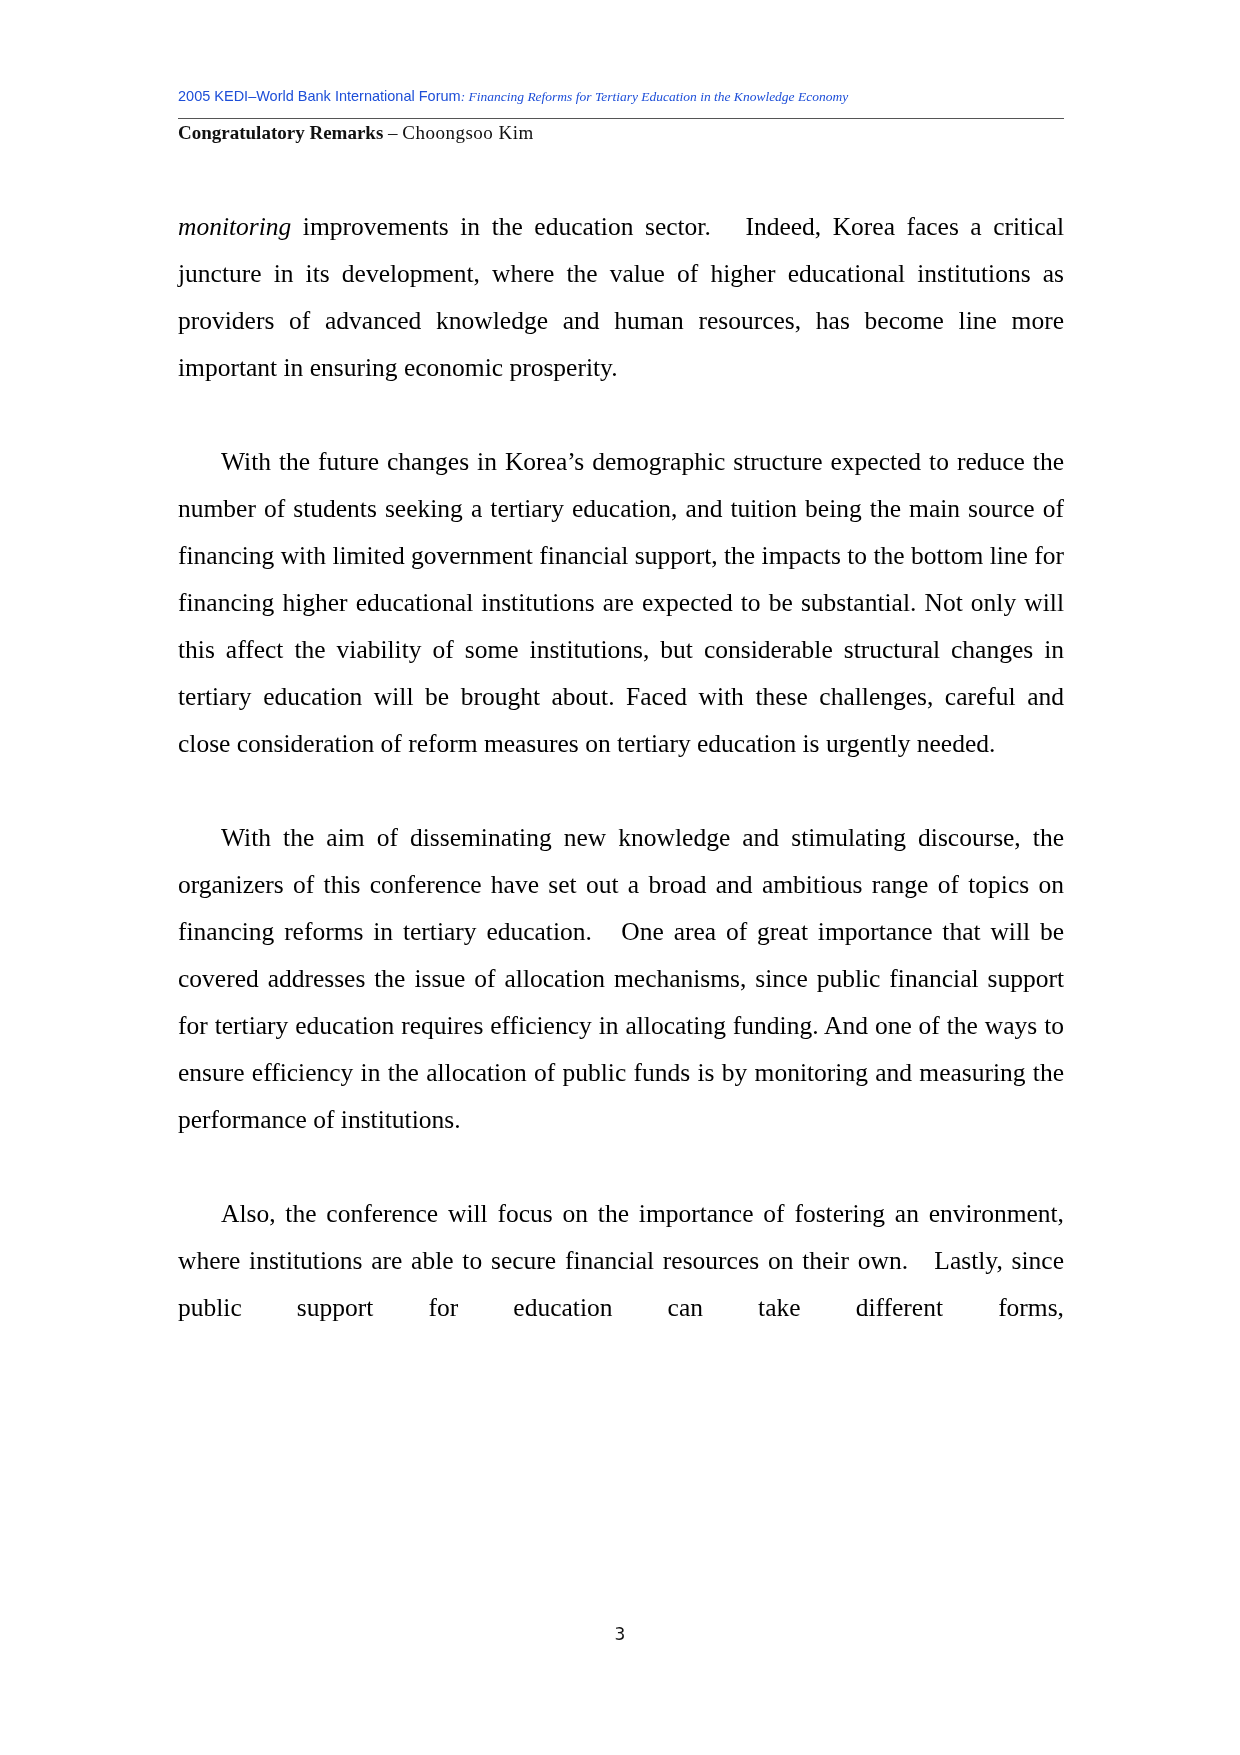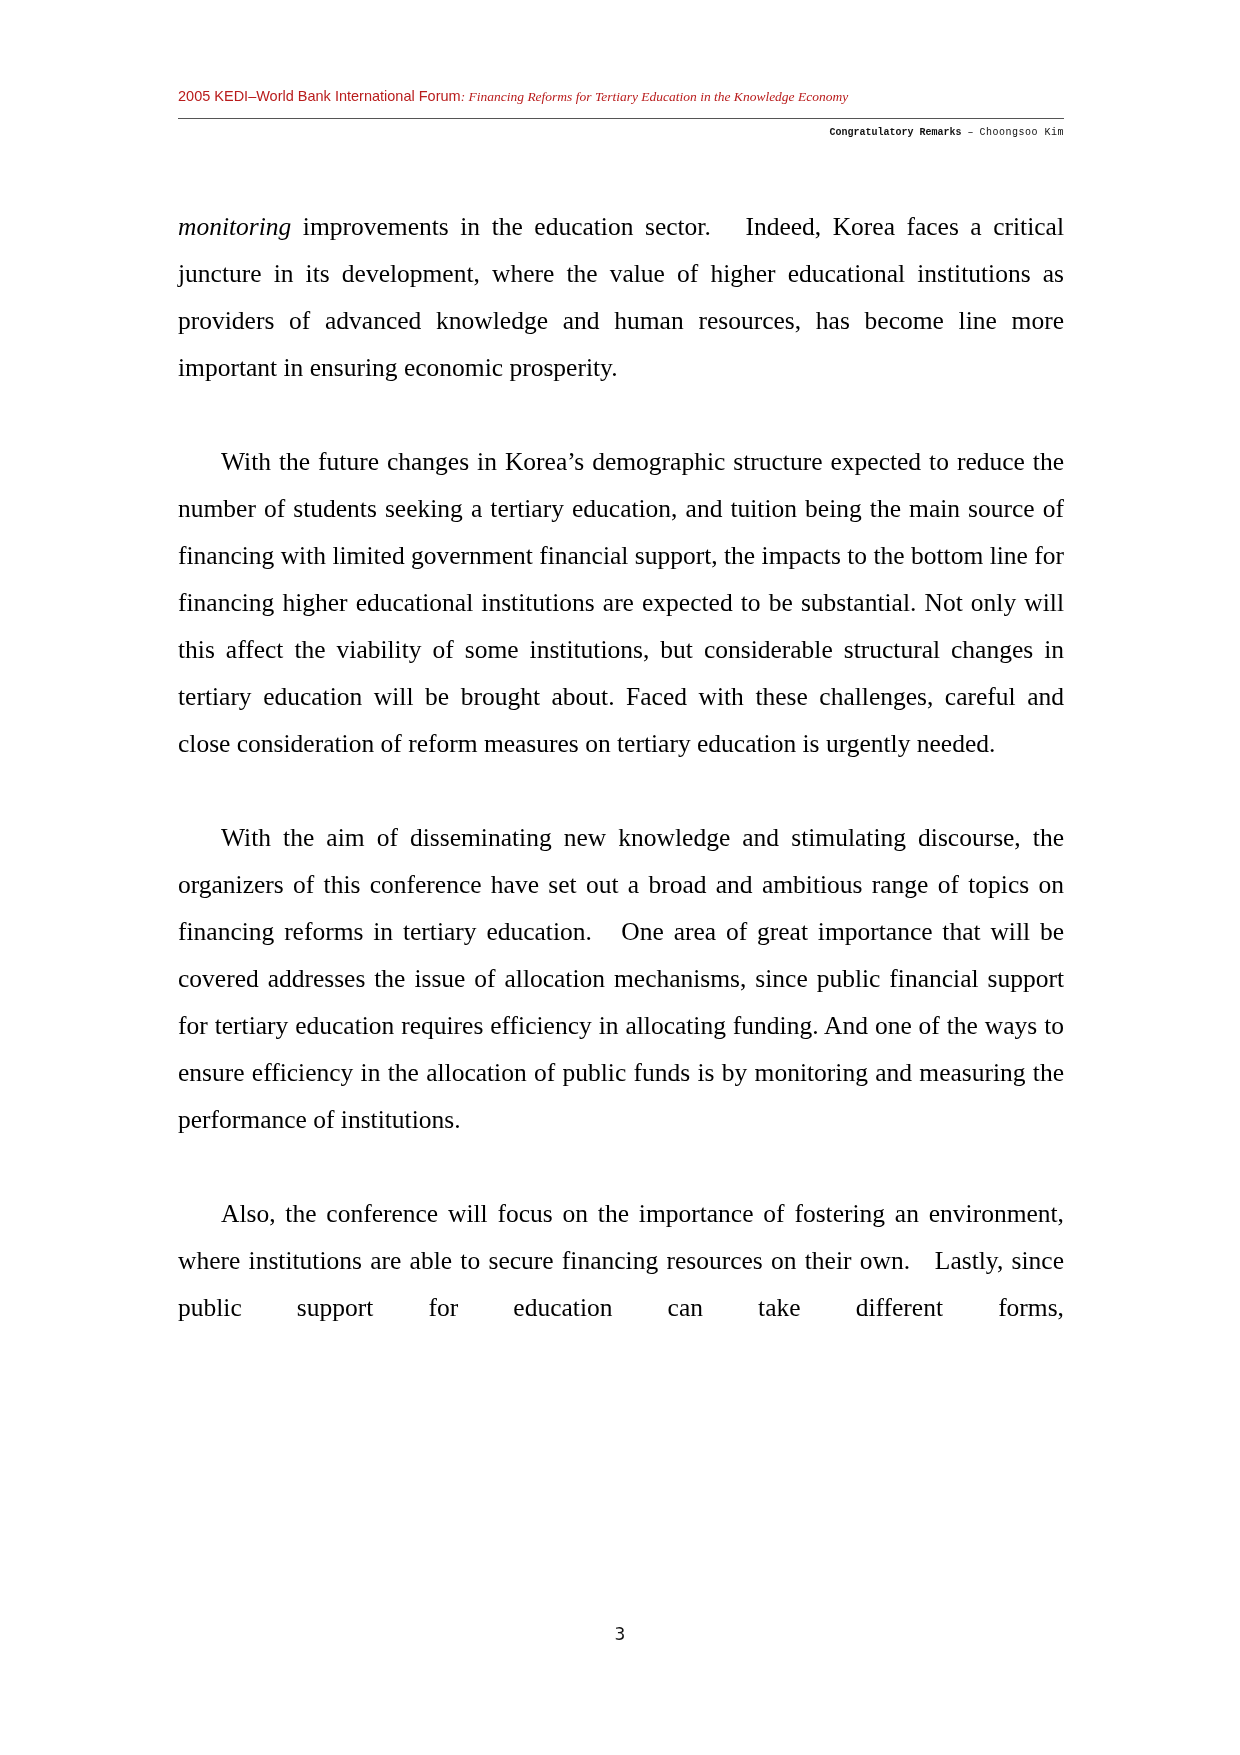--- a/index.html
+++ b/index.html
@@ -18,37 +18,36 @@
       position: absolute;
       left: 178px;
       top: 86px;
       width: 886px;
     }
     .header-line1 {
       font-family: "Liberation Sans", sans-serif;
       font-size: 14.5px;
       line-height: 20px;
       white-space: nowrap;
-      color: #b91c1c;
+      color: #1d4ed8;
     }
     .header-line1 .subtitle {
       font-family: "Liberation Serif", serif;
       font-style: italic;
       font-size: 13.5px;
     }
     .header-rule {
       margin-top: 11px;
       border-top: 1px solid #555;
       height: 0;
     }
     .header-line2 {
       margin-top: 4px;
-      text-align: right;
-      font-family: Liberation Mono, monospace;
-      font-size: 10px;
+      font-family: Liberation Serif, serif;
+      font-size: 19px;
       line-height: 20px;
       color: #111;
     }
     .header-line2 .section {
       font-weight: bold;
     }
     .header-line2 .author {
       letter-spacing: 0.5px;
     }
     .body-text {
@@ -87,16 +86,16 @@
 <div class="page-header">
   <div class="header-line1"><span>2005 KEDI–World Bank International Forum</span><span class="subtitle">: Financing Reforms for Tertiary Education in the Knowledge Economy</span></div>
   <div class="header-rule"></div>
   <div class="header-line2"><span class="section">Congratulatory Remarks</span><span> – </span><span class="author">Choongsoo Kim</span></div>
 </div>
 
 <div class="body-text">
   <p><em>monitoring</em><span style="white-space: pre-wrap;"> improvements in the education sector.   Indeed, Korea faces a critical juncture in its development, where the value of higher educational institutions as providers of advanced knowledge and human resources, has become line more important in ensuring economic prosperity.</span></p>
   <p class="indent">With the future changes in Korea’s demographic structure expected to reduce the number of students seeking a tertiary education, and tuition being the main source of financing with limited government financial support, the impacts to the bottom line for financing higher educational institutions are expected to be substantial. Not only will this affect the viability of some institutions, but considerable structural changes in tertiary education will be brought about. Faced with these challenges, careful and close consideration of reform measures on tertiary education is urgently needed.</p>
   <p class="indent" style="white-space: pre-wrap;">With the aim of disseminating new knowledge and stimulating discourse, the organizers of this conference have set out a broad and ambitious range of topics on financing reforms in tertiary education.   One area of great importance that will be covered addresses the issue of allocation mechanisms, since public financial support for tertiary education requires efficiency in allocating funding. And one of the ways to ensure efficiency in the allocation of public funds is by monitoring and measuring the performance of institutions.</p>
-  <p class="indent last-partial" style="white-space: pre-wrap;">Also, the conference will focus on the importance of fostering an environment, where institutions are able to secure financing resources on their own.   Lastly, since public support for education can take different forms,</p>
+  <p class="indent last-partial" style="white-space: pre-wrap;">Also, the conference will focus on the importance of fostering an environment, where institutions are able to secure financial resources on their own.   Lastly, since public support for education can take different forms,</p>
 </div>
 
 <div class="page-number">3</div>
 
 </body></html>

